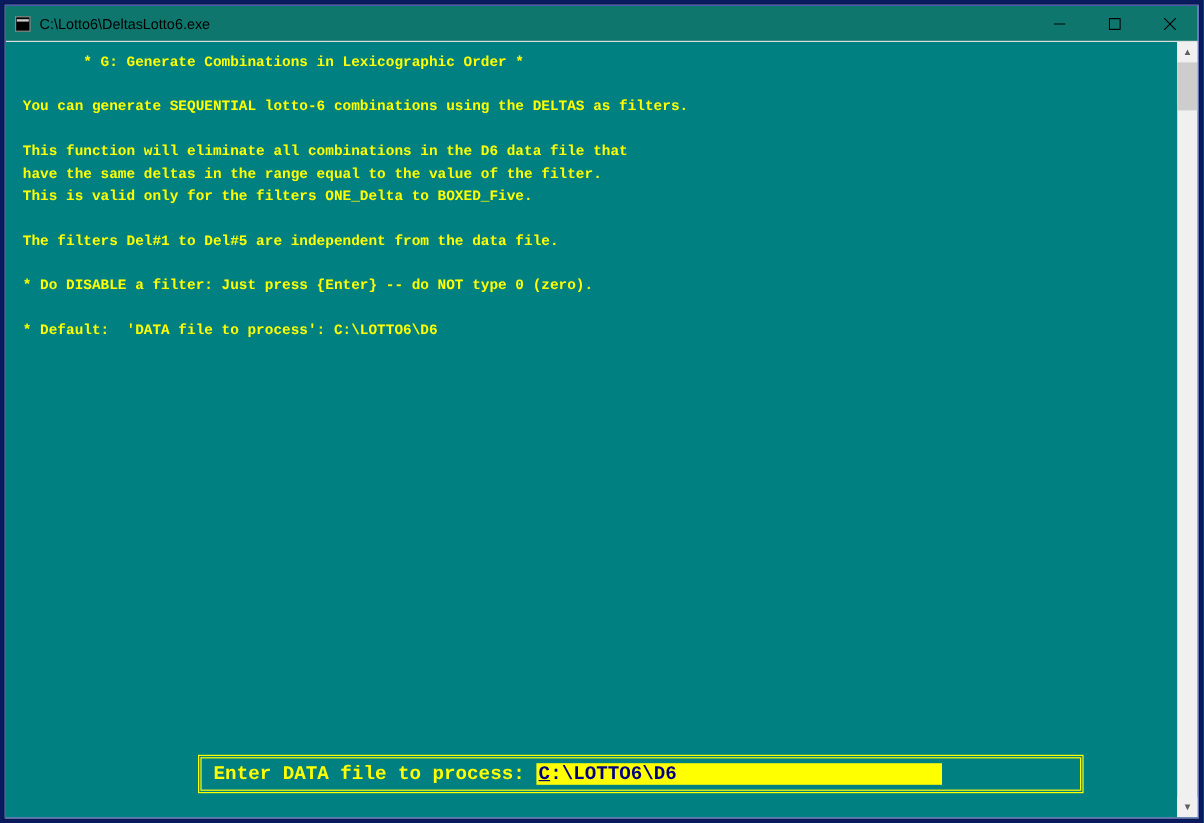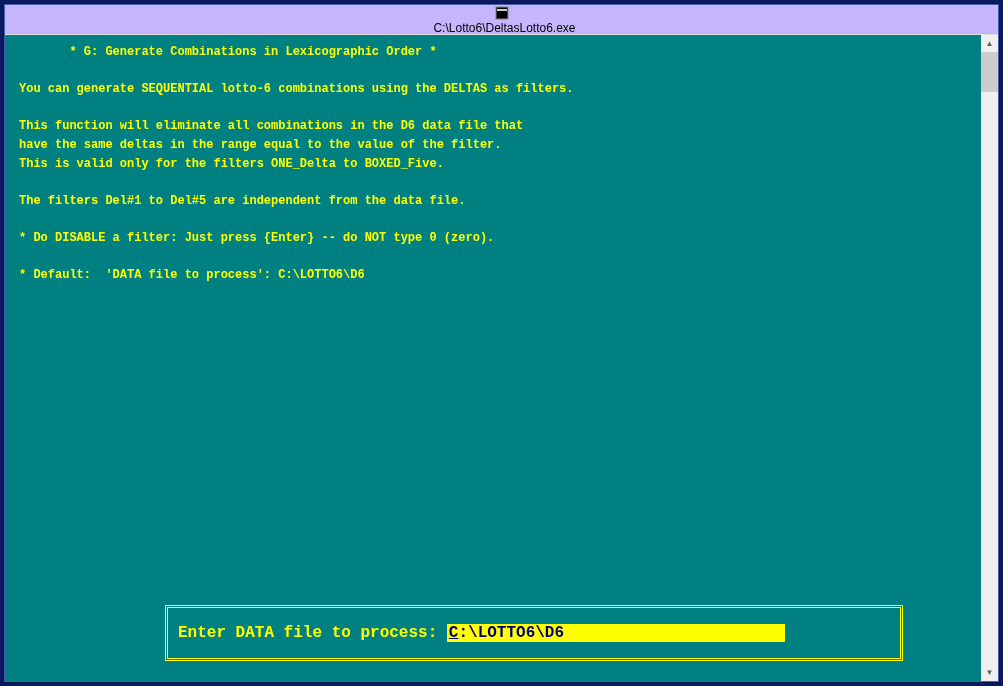--- a/index.html
+++ b/index.html
@@ -15,26 +15,25 @@
       width: 995px;
       height: 678px;
       background: #fff;
       border: 1px solid #4a5db0;
       box-shadow: 0 0 0 1px rgba(0,0,0,0.2);
       display: flex;
       flex-direction: column;
     }
     .titlebar {
       height: 30px;
-      background: #c4b5fd;
+      background: #0f766e;
       display: flex;
       align-items: center;
       padding: 0 0 0 6px;
       border-bottom: 1px solid #ddd;
-      flex-direction: column;
     }
     .titlebar-icon {
       width: 16px;
       height: 16px;
       margin-right: 6px;
       display: flex;
       align-items: center;
       justify-content: center;
     }
     .titlebar-title {
@@ -102,21 +101,21 @@
       color: #ffff00;
       line-height: 1.55;
       white-space: pre;
     }
     .prompt-box {
       position: absolute;
       left: 160px;
       right: 95px;
       bottom: 20px;
       border: 3px double #ffff00;
-      padding: 16px 10px;
+      padding: 4px 10px;
       font-family: "Consolas", "Courier New", monospace;
       font-size: 16px;
       font-weight: bold;
     }
     .prompt-label {
       color: #ffff00;
     }
     .prompt-value {
       background: #ffff00;
       color: #000080;

